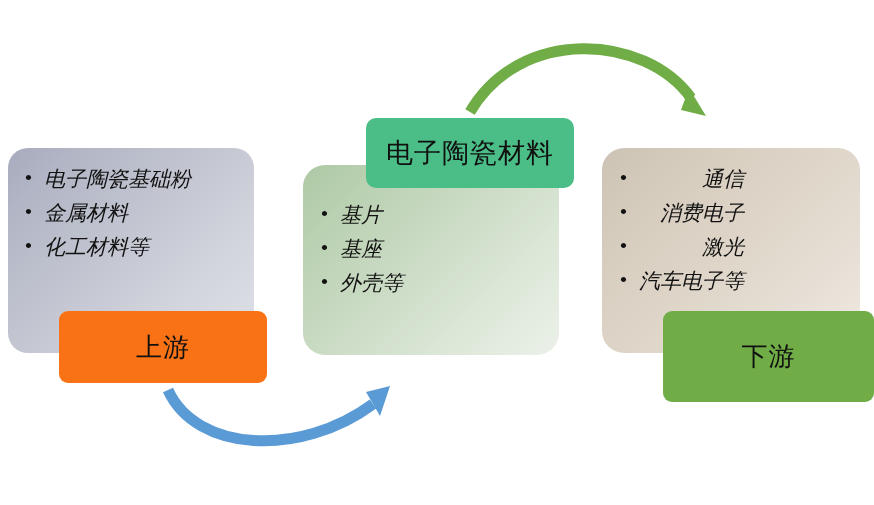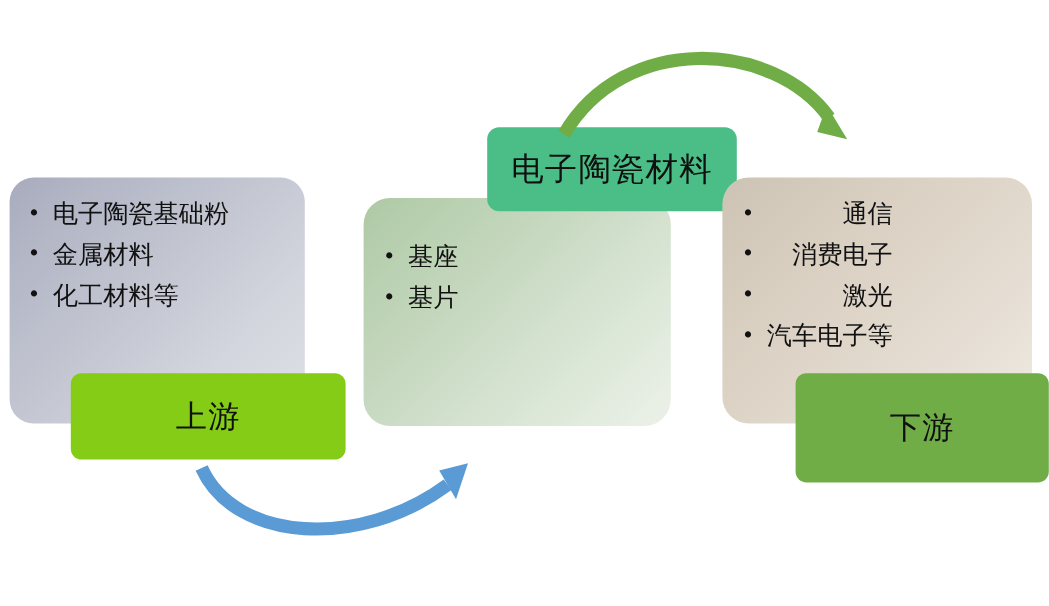--- a/index.html
+++ b/index.html
@@ -56,20 +56,21 @@
     margin: 0;
     padding: 0;
     color: #111111;
     font-size: 21px;
     line-height: 34px;
     white-space: nowrap;
   }
   .bullet-list li {
     position: relative;
     padding-left: 20px;
+    font-style: italic;
   }
   .bullet-list li::before {
     content: "\2022";
     position: absolute;
     left: 1px;
     top: -1px;
     font-size: 19px;
     color: #111111;
   }
   .list-upstream  { left: 24px;  top: 162px; }
@@ -84,40 +85,39 @@
     align-items: center;
     justify-content: center;
     color: #101010;
     font-size: 26px;
     letter-spacing: 1px;
     box-sizing: border-box;
   }
   .chip-upstream {
     left: 59px;
     top: 311px;
-    width: 229px;
+    width: 208px;
     height: 72px;
-    background: #84cc16;
+    background: #f97316;
   }
   .chip-downstream {
     left: 663px;
     top: 311px;
     width: 211px;
     height: 91px;
     background: #70AD47;
   }
   .chip-material {
     left: 366px;
-    top: 106px;
+    top: 118px;
     width: 208px;
     height: 70px;
     background: #4BBE87;
     font-size: 27px;
     border-radius: 10px;
-    margin-left: 40px;
   }
 
   
   #arrow-layer {
     position: absolute;
     left: 0;
     top: 0;
     width: 874px;
     height: 505px;
     pointer-events: none;
@@ -133,22 +133,23 @@
     <li>电子陶瓷基础粉</li>
     <li>金属材料</li>
     <li>化工材料等</li>
   </ul>
   <div class="chip chip-upstream">
     <span>上游</span>
   </div>
 
   <div class="panel panel-midstream"></div>
   <ul class="bullet-list list-midstream">
+    <li>基片</li>
     <li>基座</li>
-    <li>基片</li>
+    <li>外壳等</li>
   </ul>
   <div class="chip chip-material">
     <span>电子陶瓷材料</span>
   </div>
 
   <div class="panel panel-downstream"></div>
   <ul class="bullet-list list-downstream">
     <li>通信</li>
     <li>消费电子</li>
     <li>激光</li>

